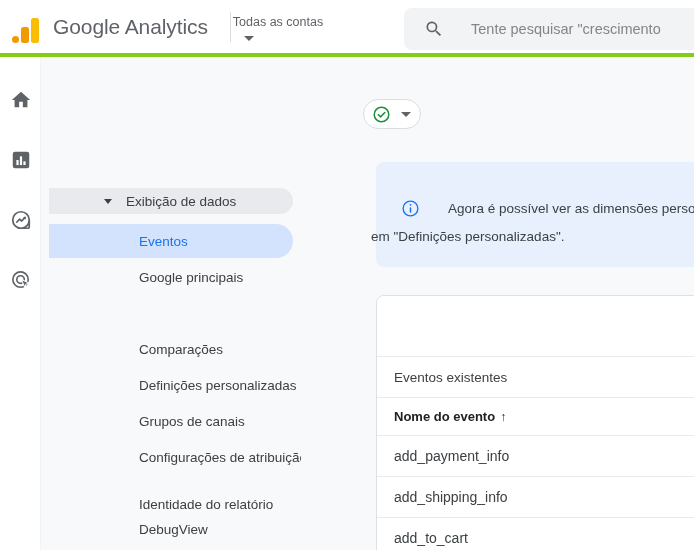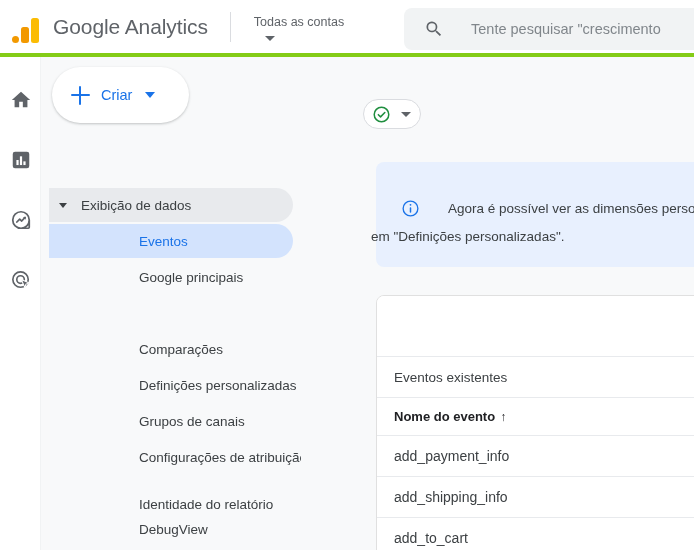--- a/index.html
+++ b/index.html
@@ -56,21 +56,21 @@
   }
 
   .topbar-divider {
     width: 1px;
     height: 30px;
     background: #dadce0;
     margin-left: 22px;
   }
 
   .account-selector {
-    margin-left: 23px;
+    margin-left: 2px;
     display: flex;
     flex-direction: column;
     align-items: flex-start;
     cursor: pointer;
     padding-top: 2px;
   }
   .account-label {
     font-size: 12.5px;
     color: #5f6368;
     white-space: nowrap;
@@ -178,26 +178,27 @@
     border-left: 5.5px solid transparent;
     border-right: 5.5px solid transparent;
     border-top: 6px solid #1a73e8;
   }
 
   .nav-group-header {
     position: absolute;
     left: 8px;
     top: 131px;
     width: 244px;
-    height: 34px;
+    height: 26px;
     border-radius: 0 17px 17px 0;
     background: #e8eaed;
     display: flex;
     align-items: center;
     cursor: pointer;
+    padding-left: 45px;
   }
   .group-caret-down {
     margin-left: 10px;
     width: 0; height: 0;
     border-left: 4.5px solid transparent;
     border-right: 4.5px solid transparent;
     border-top: 5px solid #3c4043;
   }
   .group-title {
     margin-left: 14px;
@@ -396,25 +397,20 @@
         <circle cx="11.5" cy="11.5" r="8.4" fill="none" stroke="#5f6368" stroke-width="1.8"></circle>
         <circle cx="11.5" cy="11.5" r="4.1" fill="none" stroke="#5f6368" stroke-width="1.8"></circle>
         <path fill="#5f6368" stroke="#ffffff" stroke-width="1.1" d="M12.3 11.4 21 15.2l-3.6 1.3-1.2 3.7z"></path>
       </svg>
     </div>
 
   </div>
 
   <div class="sidebar">
 
-    <button class="create-btn">
-      <span class="create-plus"></span>
-      <span class="create-label">Criar</span>
-      <span class="create-caret"></span>
-    </button>
 
     <div class="nav-group-header">
       <span class="group-caret-down"></span>
       <span class="group-title">Exibição de dados</span>
     </div>
 
     <div class="nav-item active" style="top:167px;">
       <span class="nav-text">Eventos</span>
     </div>
     <div class="nav-item" style="top:203px;">

